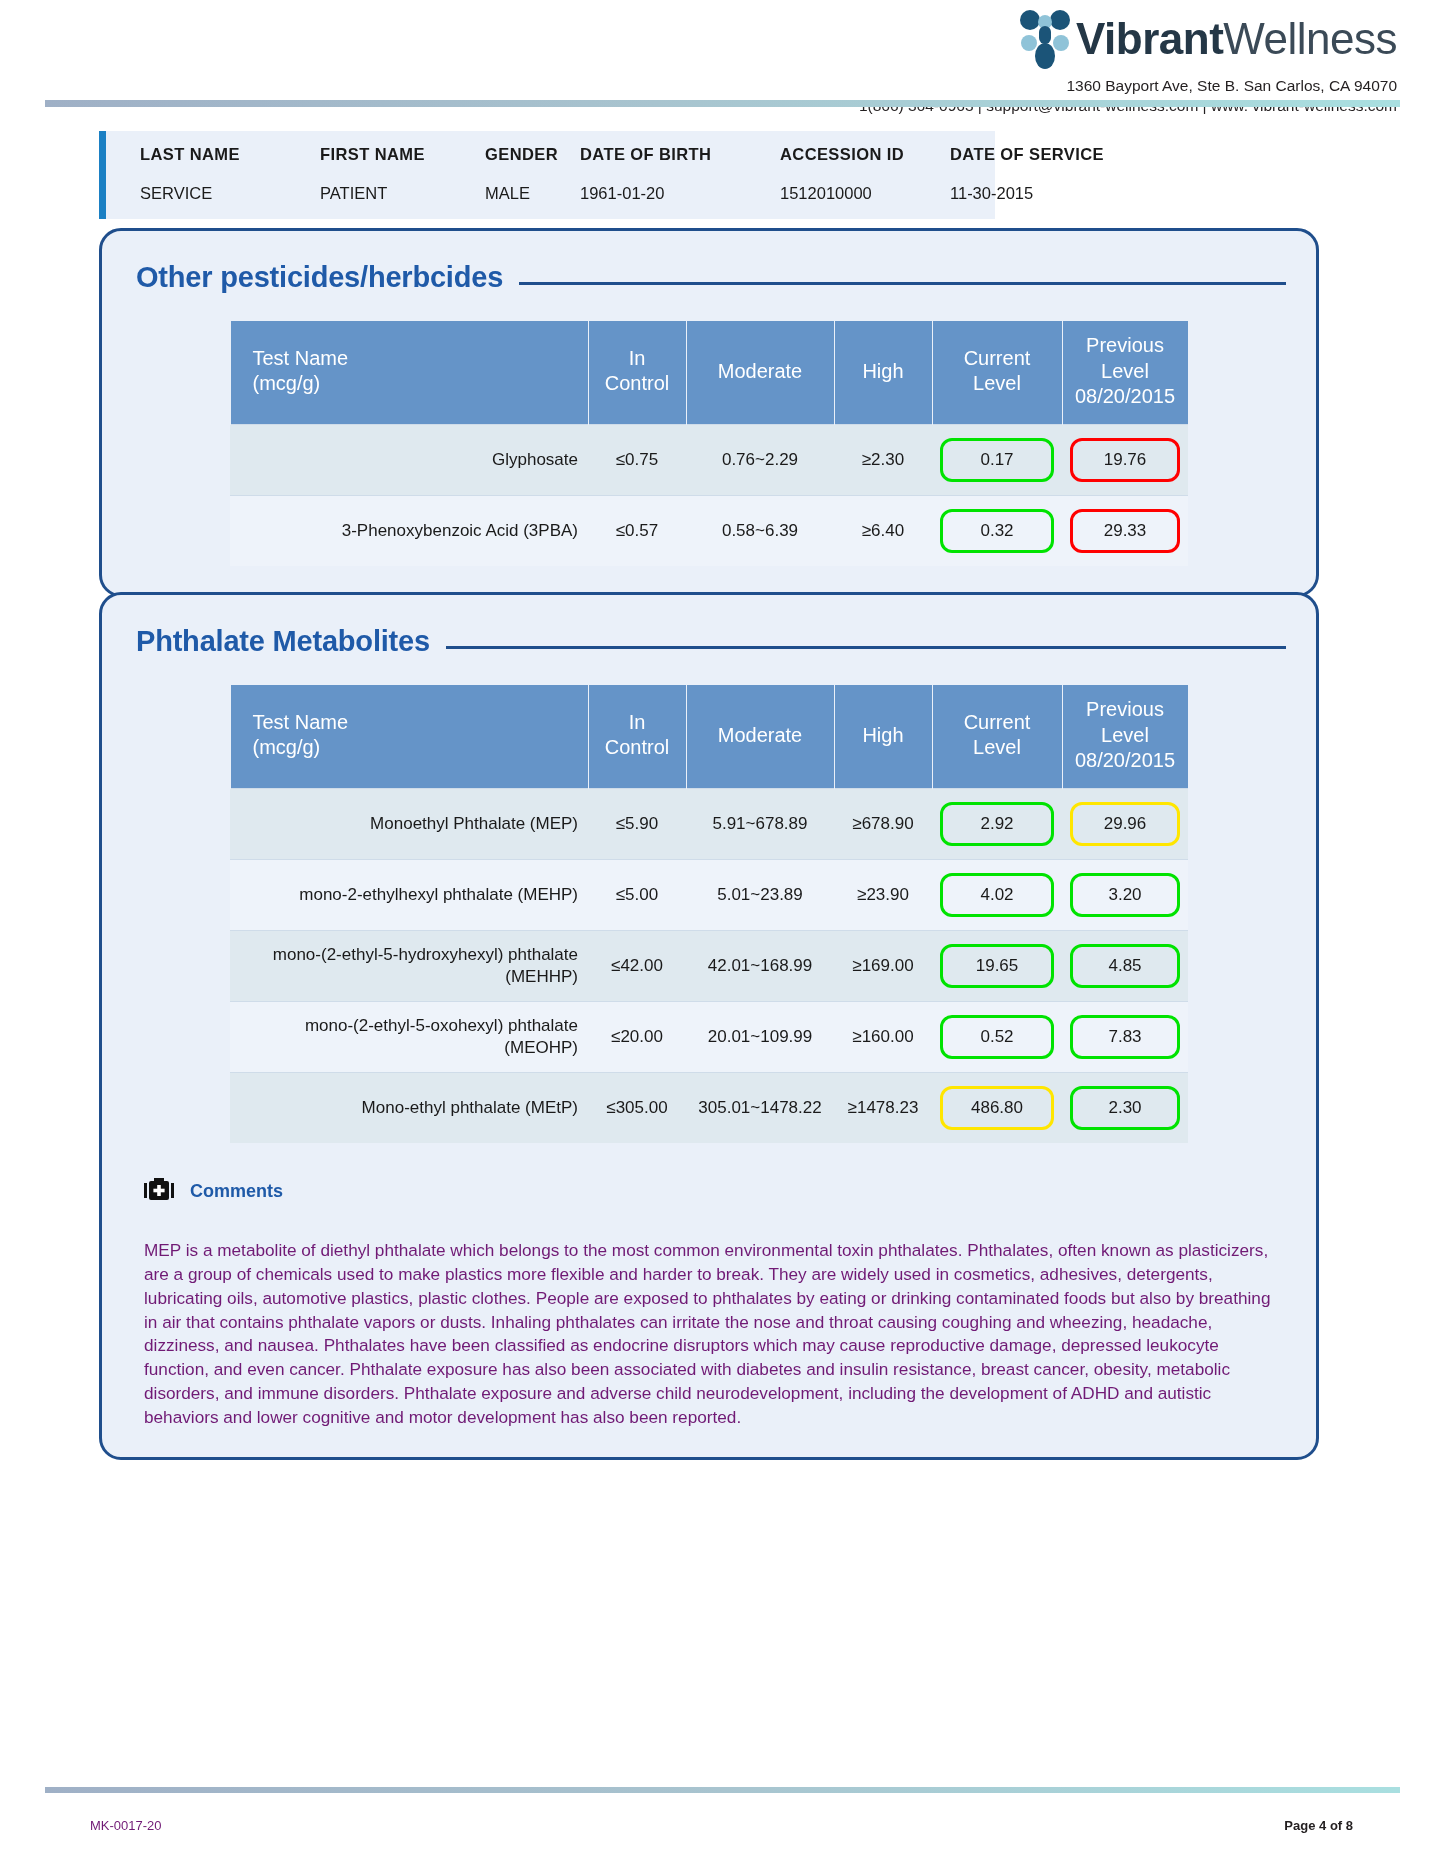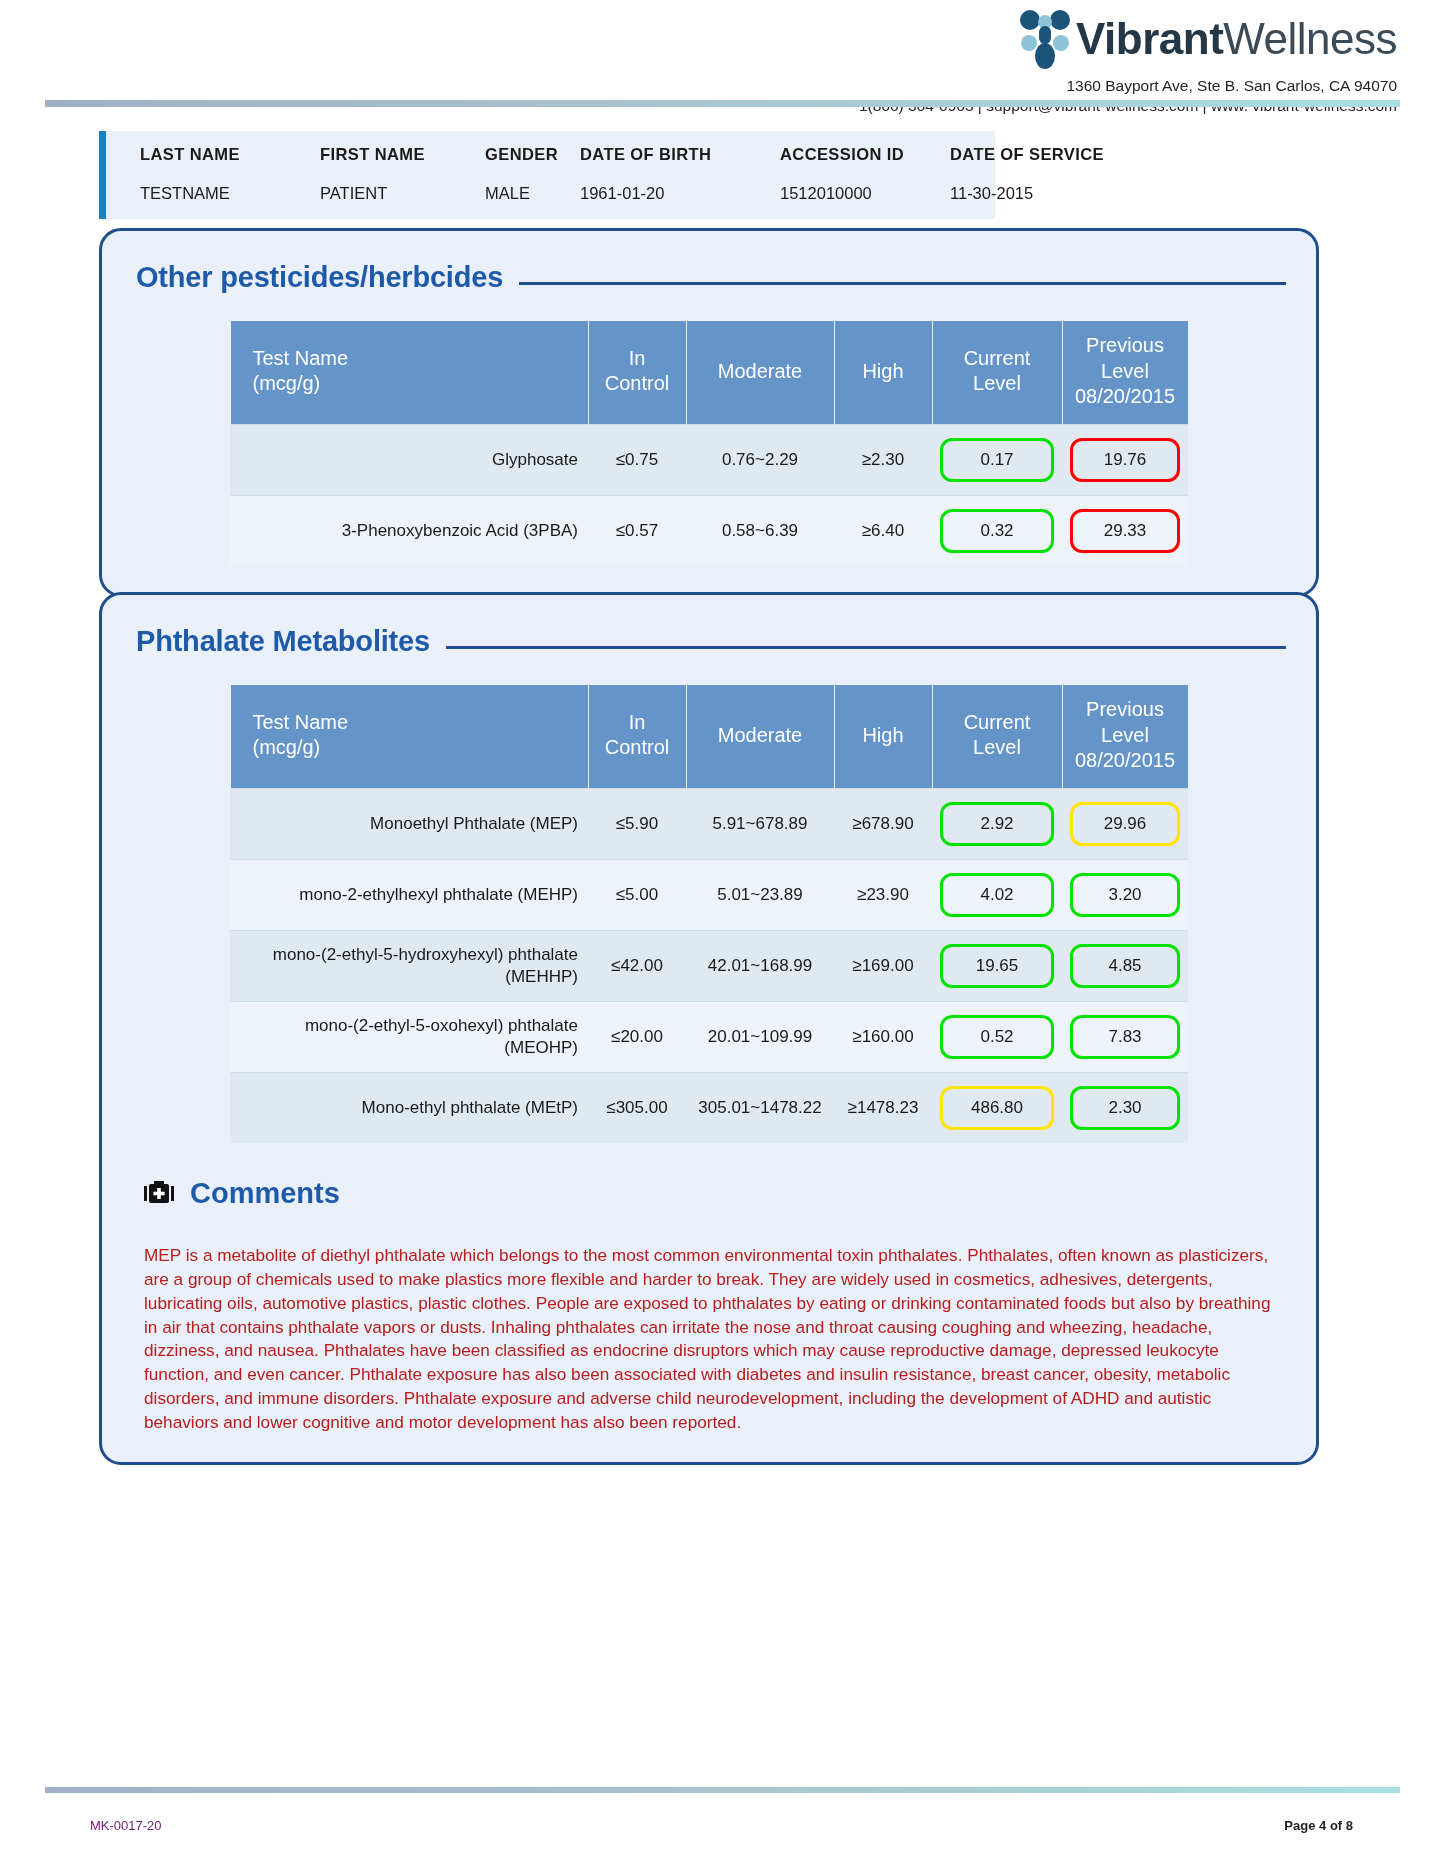--- a/index.html
+++ b/index.html
@@ -185,29 +185,29 @@
   .vbox.red    { border-color: #ff0000; }
 
   
   .comments-head {
     display: flex;
     align-items: center;
     gap: 16px;
     margin: 34px 0 0 12px;
   }
   .comments-title {
-    font-size: 29px;
+    font-size: 18px;
     font-weight: bold;
     color: #1f5aa8;
   }
   .comments-body {
     margin: 34px 6px 0 12px;
     font-size: 17.2px;
     line-height: 1.38;
-    color: #b91c1c;
+    color: #701a75;
     text-align: left;
   }
 
   
   .footer-rule {
     position: absolute;
     left: 45px; right: 45px;
     top: 1787px;
     height: 6px;
     background: linear-gradient(to right, #9fb0c6 0%, #a8c4cf 50%, #a9dfe0 100%);
@@ -254,21 +254,21 @@
 </div>
 
 <div class="patient-bar">
   <div class="patient-grid">
     <div class="ph">LAST NAME</div>
     <div class="ph">FIRST NAME</div>
     <div class="ph">GENDER</div>
     <div class="ph">DATE OF BIRTH</div>
     <div class="ph">ACCESSION ID</div>
     <div class="ph">DATE OF SERVICE</div>
-    <div class="pv">TESTNAME</div>
+    <div class="pv">SERVICE</div>
     <div class="pv">PATIENT</div>
     <div class="pv">MALE</div>
     <div class="pv">1961-01-20</div>
     <div class="pv">1512010000</div>
     <div class="pv">11-30-2015</div>
   </div>
 </div>
 
 <div class="panel" id="panel0" style="top:228px;">
   <div class="panel-title-row">

